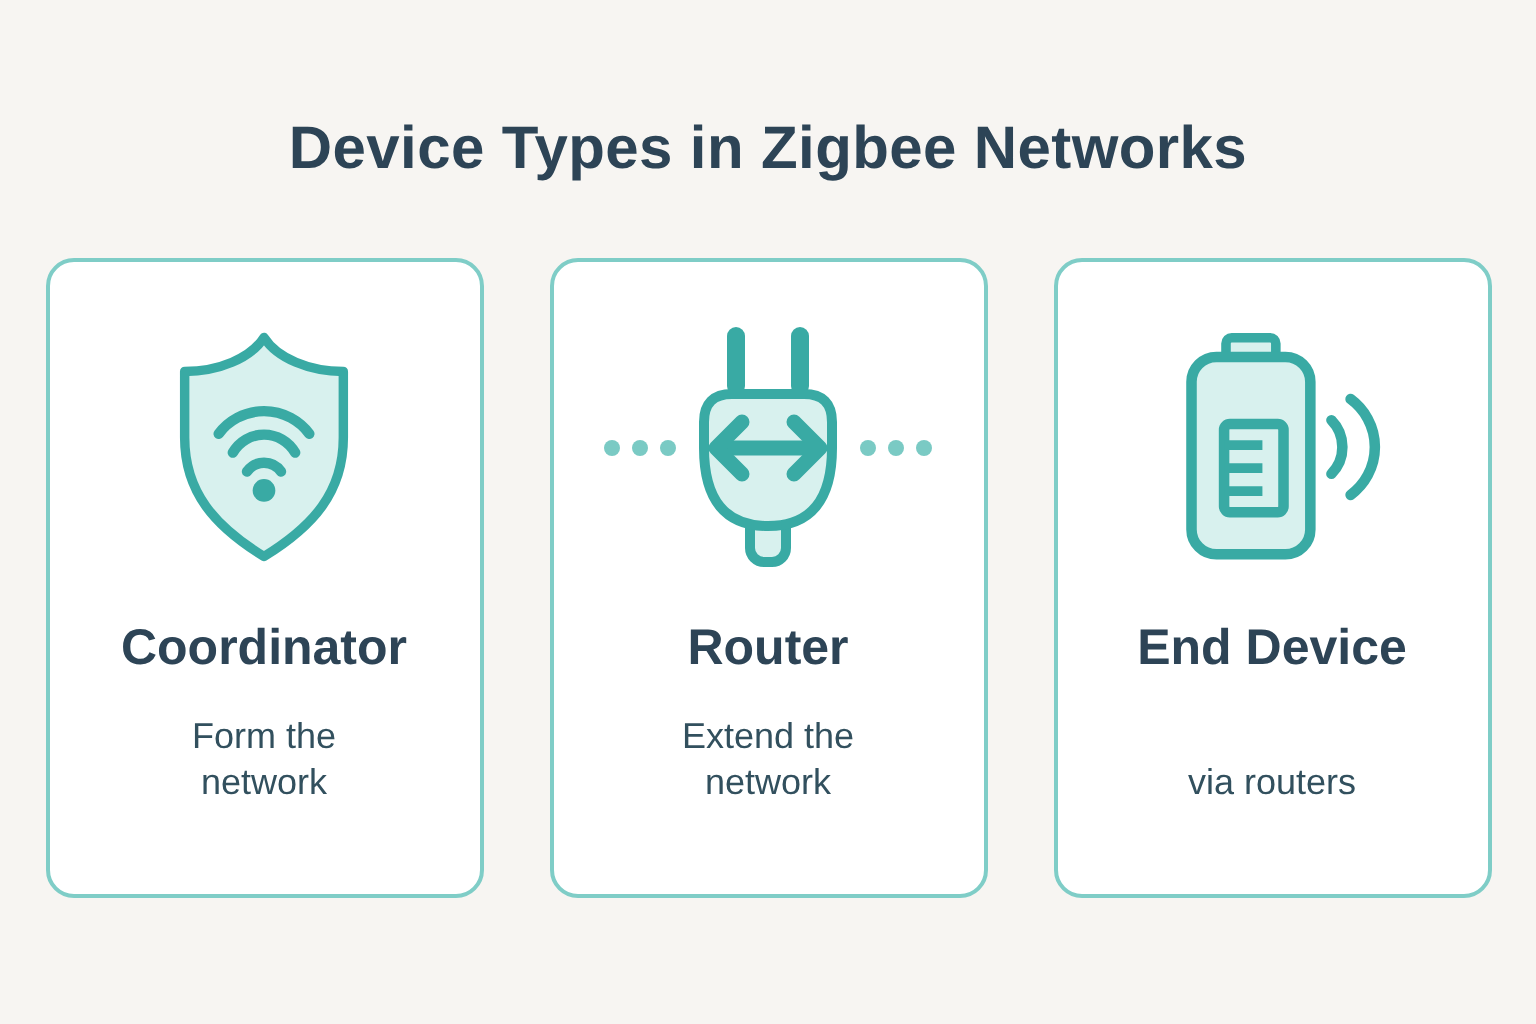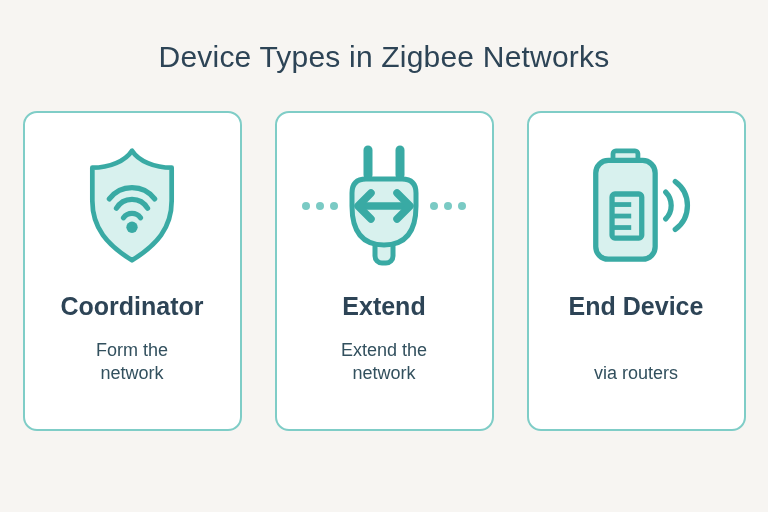--- a/index.html
+++ b/index.html
@@ -10,25 +10,25 @@
     overflow: hidden;
     background: #f7f5f2;
     font-family: "Liberation Sans", sans-serif;
   }
   .page {
     width: 768px;
     height: 512px;
     position: relative;
   }
   .main-title {
-    margin: 0;
+    margin: 18px;
     padding-top: 40px;
     text-align: center;
     font-size: 30px;
-    font-weight: 400;
+    font-weight: 700;
     letter-spacing: 0.2px;
     color: #2d4456;
   }
   .cards-row {
     display: flex;
     justify-content: center;
     gap: 33px;
     margin-top: 37px;
   }
   .card {
@@ -115,21 +115,21 @@
           </g>
           <rect x="86" y="95" width="18" height="25" rx="7" fill="#d8f1ee" stroke="#39aaa4" stroke-width="5"></rect>
           <path d="M77 36 H113 Q127 36 127 50 V63 Q127 102 95 102 Q63 102 63 63 V50 Q63 36 77 36 Z" fill="#d8f1ee" stroke="#39aaa4" stroke-width="5" stroke-linejoin="round"></path>
           <g fill="none" stroke="#39aaa4" stroke-width="7.5" stroke-linecap="round" stroke-linejoin="round">
             <path d="M74 63 H116"></path>
             <path d="M82 50 L69 63 L82 76"></path>
             <path d="M108 50 L121 63 L108 76"></path>
           </g>
         </svg>
       </div>
-      <h2 class="card-title">Extend</h2>
+      <h2 class="card-title">Router</h2>
       <p class="card-desc">
         <span>Extend the</span><br>
         <span>network</span>
       </p>
     </section>
 
     <section class="card">
       <div class="icon-wrap">
         <svg width="112" height="115" viewBox="0 0 112 120">
           <rect x="32" y="3" width="26" height="14" rx="3" fill="#d8f1ee" stroke="#39aaa4" stroke-width="5"></rect>

